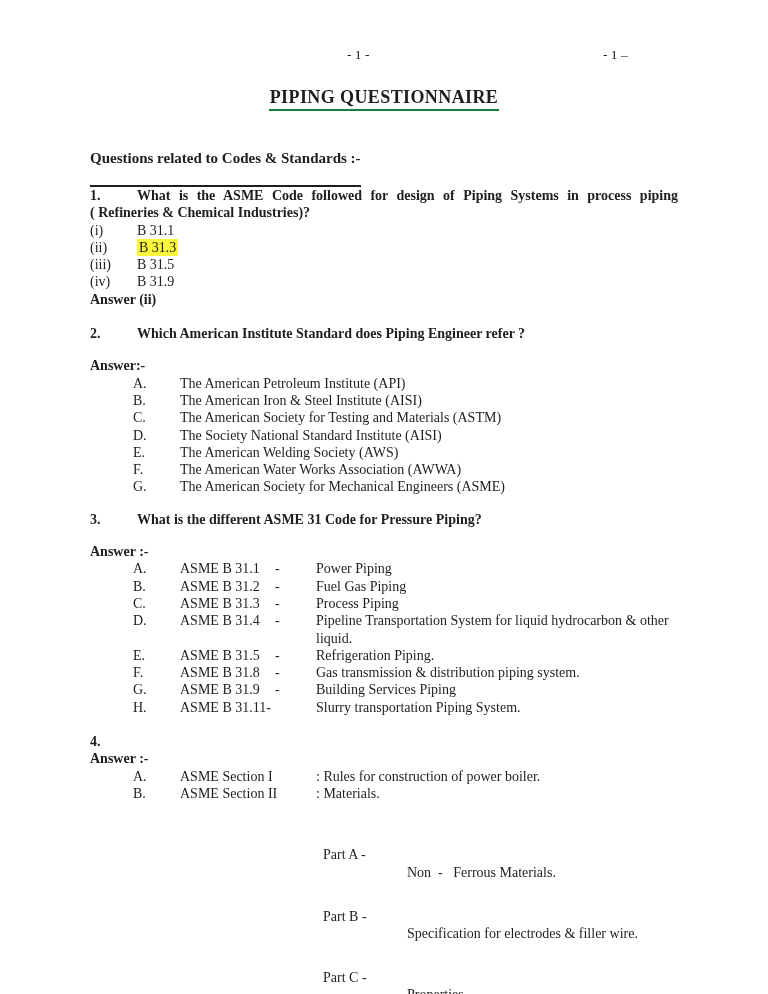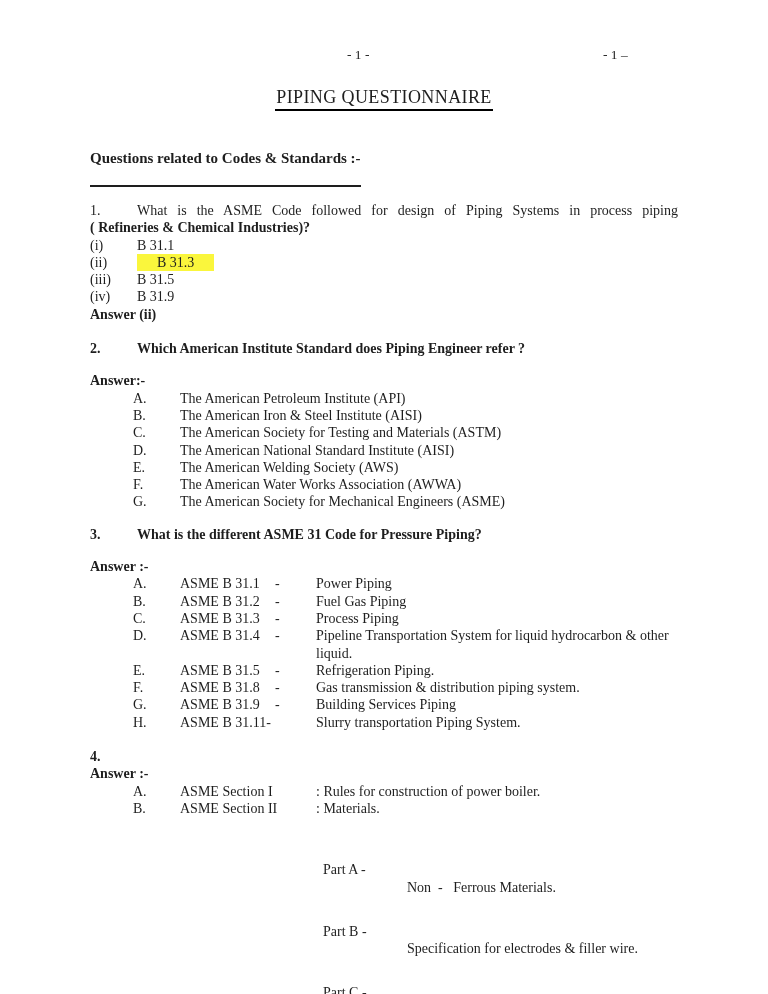--- a/index.html
+++ b/index.html
@@ -18,53 +18,53 @@
   .hdr { position: absolute; top: 46px; font-size: 13.5px; }
   .hdr-center { left: 347px; }
   .hdr-right  { left: 603px; }
 
   .content { padding: 0 90px; display: flow-root; }
 
   .title-wrap { margin-top: 87px; text-align: center; }
   .doc-title {
     display: inline-block;
     font-size: 18px;
-    font-weight: normal;
+    font-weight: bold;
     letter-spacing: 0.4px;
     line-height: 20px;
-    border-bottom: 2px solid #000000;
+    border-bottom: 2px solid #15803d;
     padding: 0 1px 2px 1px;
   }
 
   .section-wrap { margin-top: 38px; }
   .section-heading {
     display: inline-block;
     font-size: 15px;
     font-weight: bold;
     line-height: 18px;
     border-bottom: 2px solid #1e1e1e;
     padding-bottom: 18px;
   }
 
-  .q-para { margin-top: 15px; font-weight: normal; text-align: justify; text-align-last: justify; }
+  .q-para { font-weight: bold; text-align: justify; text-align-last: justify; }
   .q-cont { font-weight: bold; }
   .qnum { display: inline-block; width: 47px; }
 
   .q-line { display: flex; font-weight: bold; }
   .q-line .qnum { flex: 0 0 47px; width: auto; }
   .mt-q  { margin-top: 17px; }
   .mt-q3 { margin-top: 15px; }
   .mt-a  { margin-top: 0; }
   .mt-a2 { margin-top: 15px; }
 
   .answer-label { font-weight: bold; }
 
   .opt-row { display: flex; }
   .opt-marker { flex: 0 0 47px; }
-  .hl { padding: 0 20px; }
+  .hl { padding: 0 2px; }
 
   .li-row { display: flex; padding-left: 43px; }
   .li-letter { flex: 0 0 47px; }
   .li3-code  { flex: 0 0 95px; }
   .li3-dash  { flex: 0 0 41px; }
   .li4-code  { flex: 0 0 136px; }
   .li-desc   { flex: 1; }
 
   .part-row   { display: flex; padding-left: 233px; }
   .part-label { flex: 0 0 84px; margin-top: 44px; }
@@ -125,21 +125,21 @@
     <div class="li-row">
       <span class="li-letter">B.</span>
       <span class="li-desc">The American Iron &amp; Steel Institute (AISI)</span>
     </div>
     <div class="li-row">
       <span class="li-letter">C.</span>
       <span class="li-desc">The American Society for Testing and Materials (ASTM)</span>
     </div>
     <div class="li-row">
       <span class="li-letter">D.</span>
-      <span class="li-desc">The American National Standard Institute (AISI)</span>
+      <span class="li-desc">The Society National Standard Institute (AISI)</span>
     </div>
     <div class="li-row">
       <span class="li-letter">E.</span>
       <span class="li-desc">The American Welding Society (AWS)</span>
     </div>
     <div class="li-row">
       <span class="li-letter">F.</span>
       <span class="li-desc">The American Water Works Association (AWWA)</span>
     </div>
     <div class="li-row">

